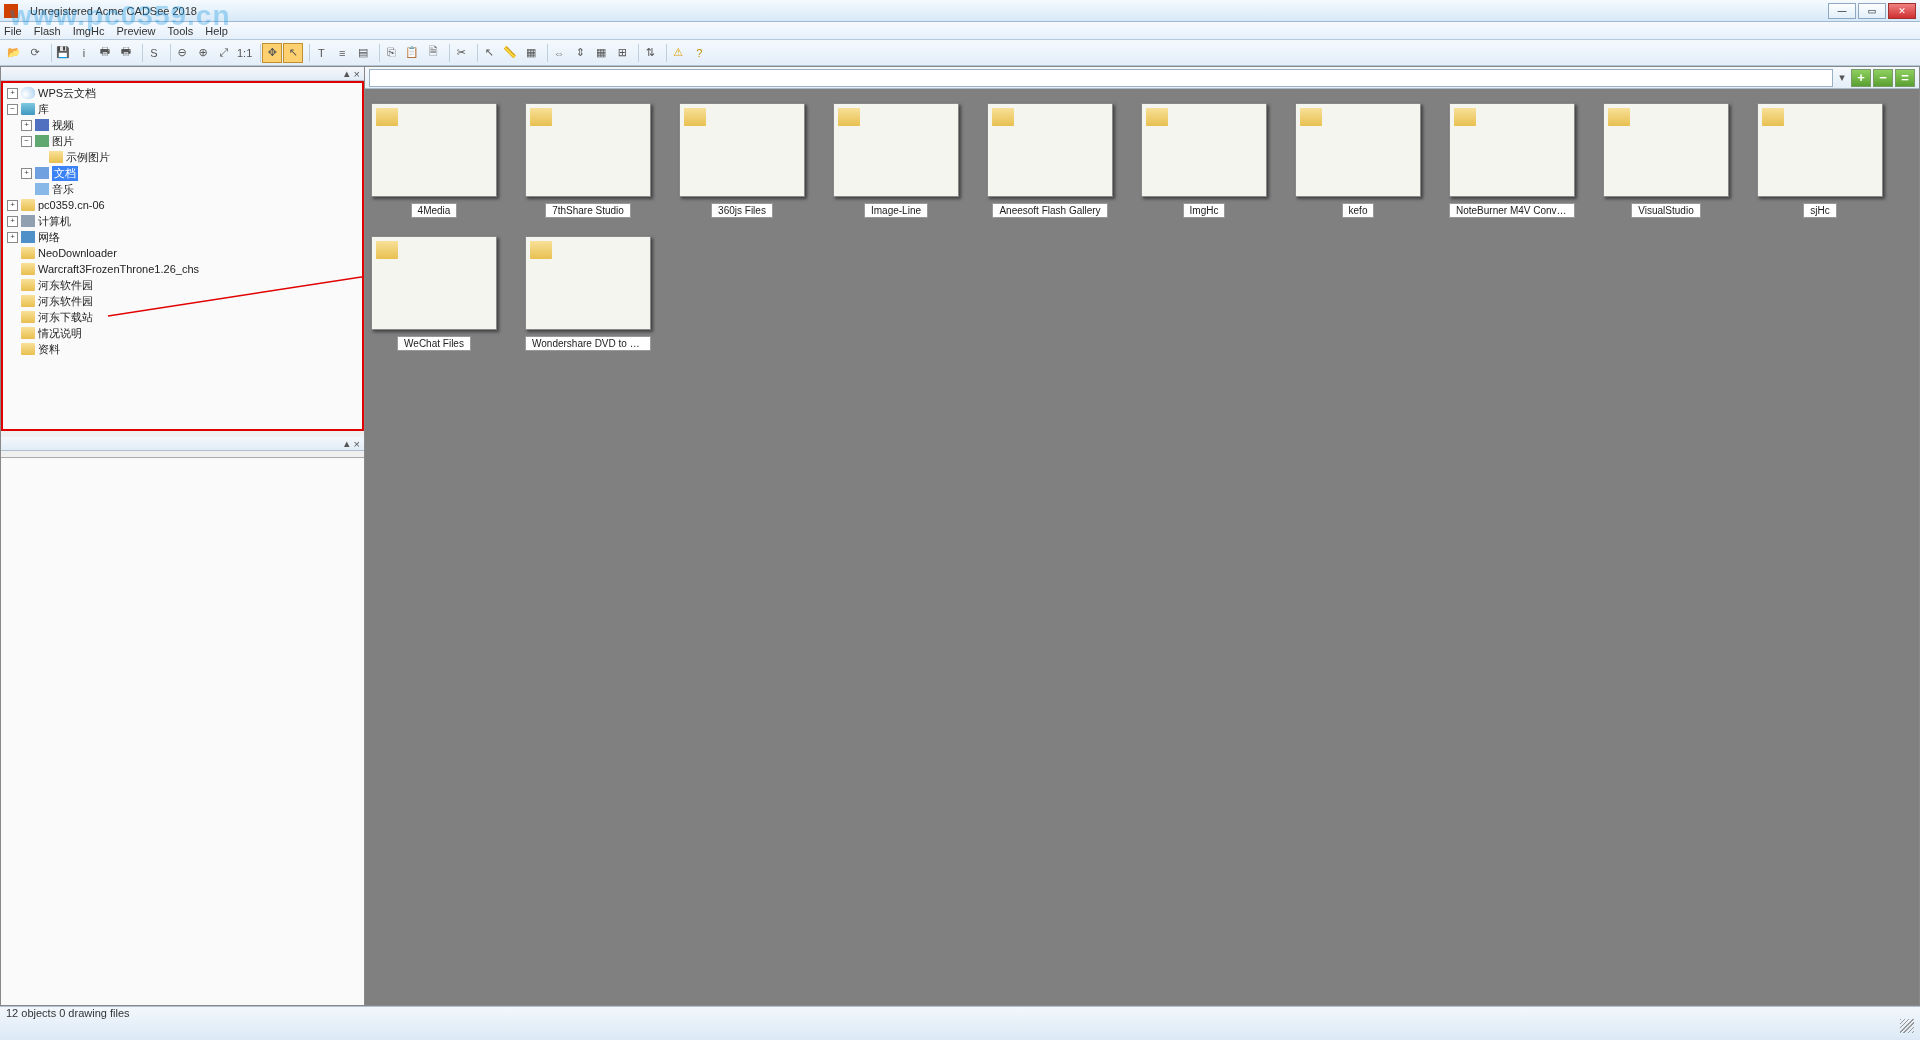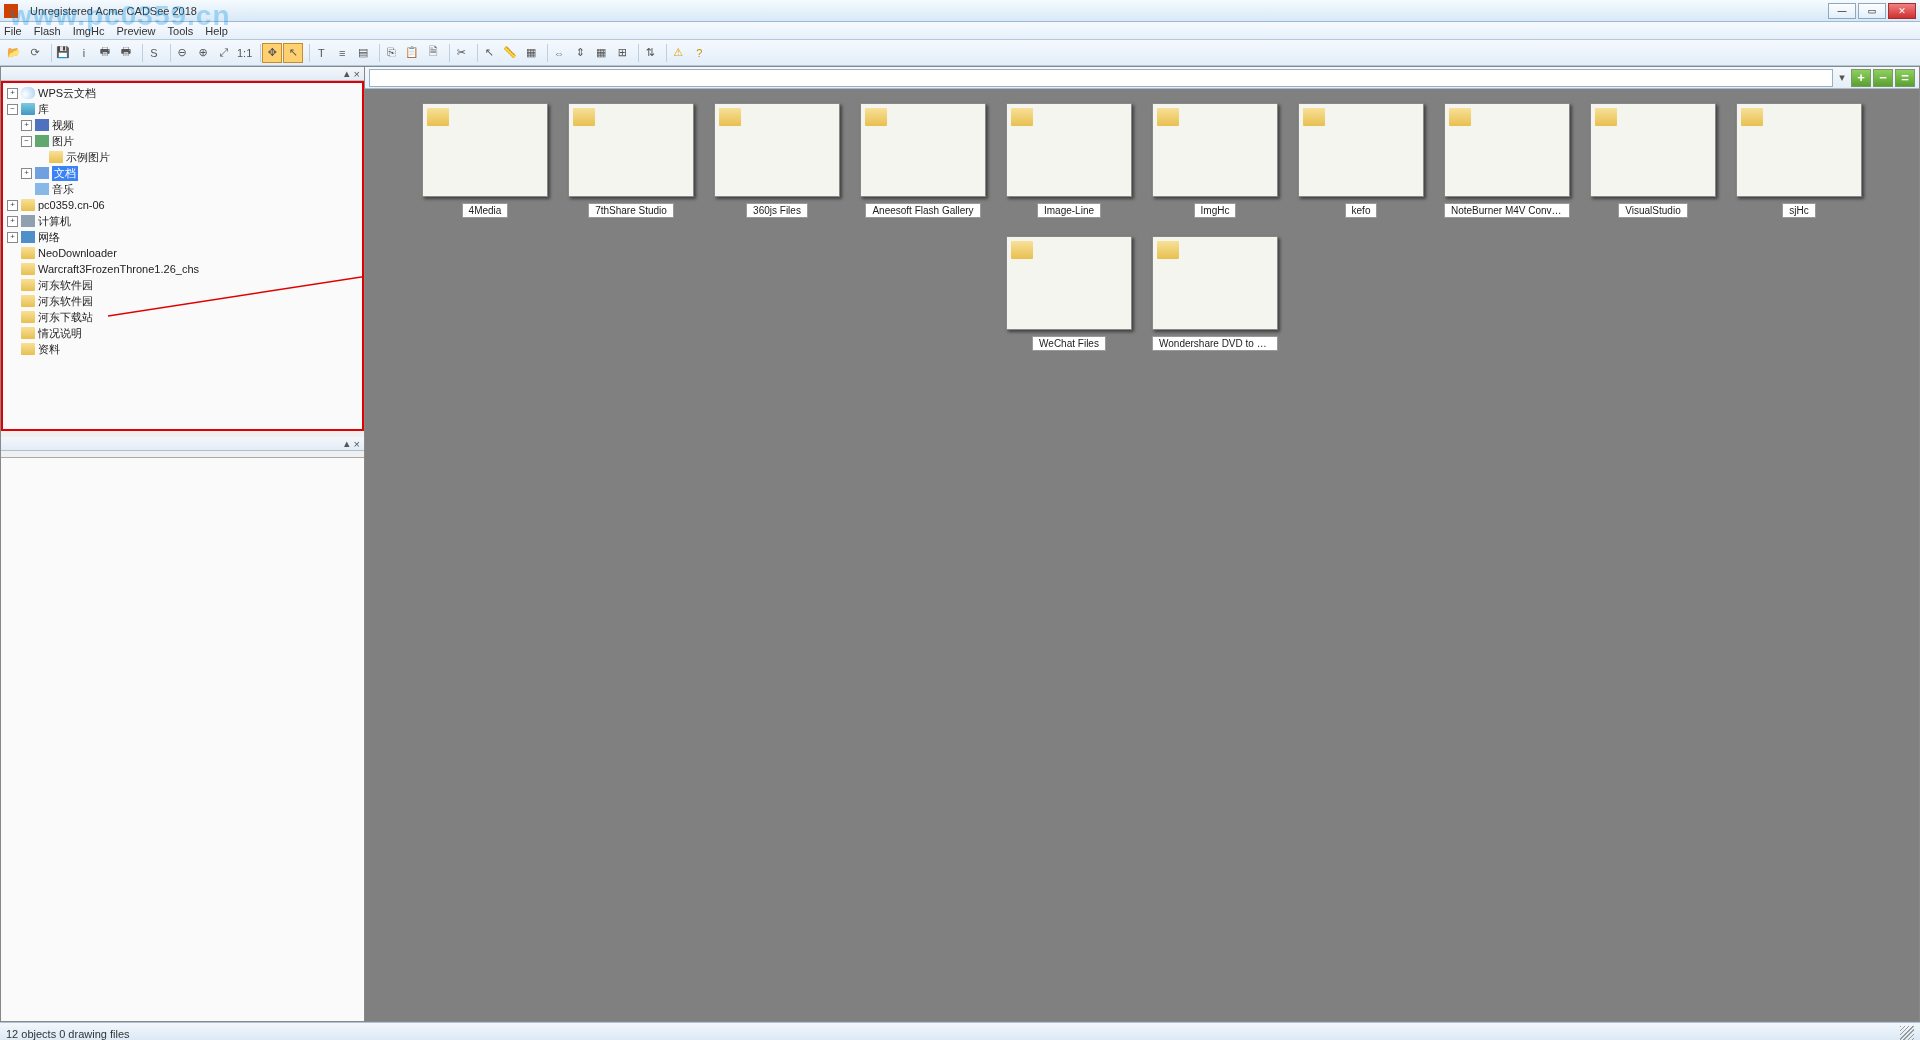--- a/index.html
+++ b/index.html
@@ -55,28 +55,28 @@
 
 
 .rightcol { flex: 1; display: flex; flex-direction: column; background: #808080; }
 .pathbar { height: 22px; background: linear-gradient(#f5f9fd,#e4eff9); border-bottom: 1px solid #a8bac8; display: flex; align-items: center; padding: 2px 4px; gap: 2px; }
 .pathinput { flex: 1; height: 18px; background: #fff; border: 1px solid #9ab0c4; }
 .pathbtn { width: 20px; height: 18px; border: 1px solid #7a9a6a; display: flex; align-items: center; justify-content: center; font-weight: bold; font-size: 13px; color: #fff; }
 .pathbtn.add { background: linear-gradient(#8ed060,#5aa030); }
 .pathbtn.sub { background: linear-gradient(#8ed060,#5aa030); }
 .pathbtn.eq { background: linear-gradient(#8ed060,#5aa030); }
 
-.thumbs { flex: 1; padding: 14px 6px; display: flex; flex-wrap: wrap; align-content: flex-start; gap: 18px 20px; overflow: auto; justify-content: center; }
+.thumbs { flex: 1; padding: 14px 6px; display: flex; flex-wrap: wrap; align-content: flex-start; gap: 18px 28px; overflow: auto; }
 .thumb { width: 126px; display: flex; flex-direction: column; align-items: center; }
 .thumb-img { width: 126px; height: 94px; background: #f5f5f0; border: 1px solid #888; box-shadow: 2px 2px 3px rgba(0,0,0,0.5); position: relative; }
 .thumb-img::before { content: ""; position: absolute; top: 4px; left: 4px; width: 22px; height: 18px; background: linear-gradient(#f8e098,#e8c050); border-radius: 1px; }
 .thumb-lbl { margin-top: 6px; background: #fff; border: 1px solid #999; padding: 1px 6px; font-size: 10px; color: #222; max-width: 126px; white-space: nowrap; overflow: hidden; text-overflow: ellipsis; }
 
 
-.statusbar { height: 18px; background: linear-gradient(#f2f7fc,#dce9f5); border-top: 1px solid #b0c2d4; padding: 0 6px; display: flex; align-items: flex-end; color: #333; }
+.statusbar { height: 34px; background: linear-gradient(#f2f7fc,#dce9f5); border-top: 1px solid #b0c2d4; padding: 0 6px; display: flex; align-items: flex-start; color: #333; flex-direction: column; }
 .resize-grip { margin-left: auto; width: 14px; height: 14px; background: repeating-linear-gradient(135deg,#999 0 1px,transparent 1px 3px); }
 </style>
 </head>
 <body>
 
 <div class="titlebar">
   <div class="watermark">www.pc0359.cn</div>
   <div class="appicon"></div>
   <div class="title">Unregistered Acme CADSee 2018</div>
   <div class="winctrls">
@@ -269,25 +269,25 @@
       <div class="thumb">
           <div class="thumb-img"></div>
           <div class="thumb-lbl">7thShare Studio</div>
         </div>
       <div class="thumb">
           <div class="thumb-img"></div>
           <div class="thumb-lbl">360js Files</div>
         </div>
       <div class="thumb">
           <div class="thumb-img"></div>
+          <div class="thumb-lbl">Image-Line</div>
+        </div>
+      <div class="thumb">
+          <div class="thumb-img"></div>
           <div class="thumb-lbl">Aneesoft Flash Gallery</div>
-        </div>
-      <div class="thumb">
-          <div class="thumb-img"></div>
-          <div class="thumb-lbl">Image-Line</div>
         </div>
       <div class="thumb">
           <div class="thumb-img"></div>
           <div class="thumb-lbl">ImgHc</div>
         </div>
       <div class="thumb">
           <div class="thumb-img"></div>
           <div class="thumb-lbl">kefo</div>
         </div>
       <div class="thumb">

